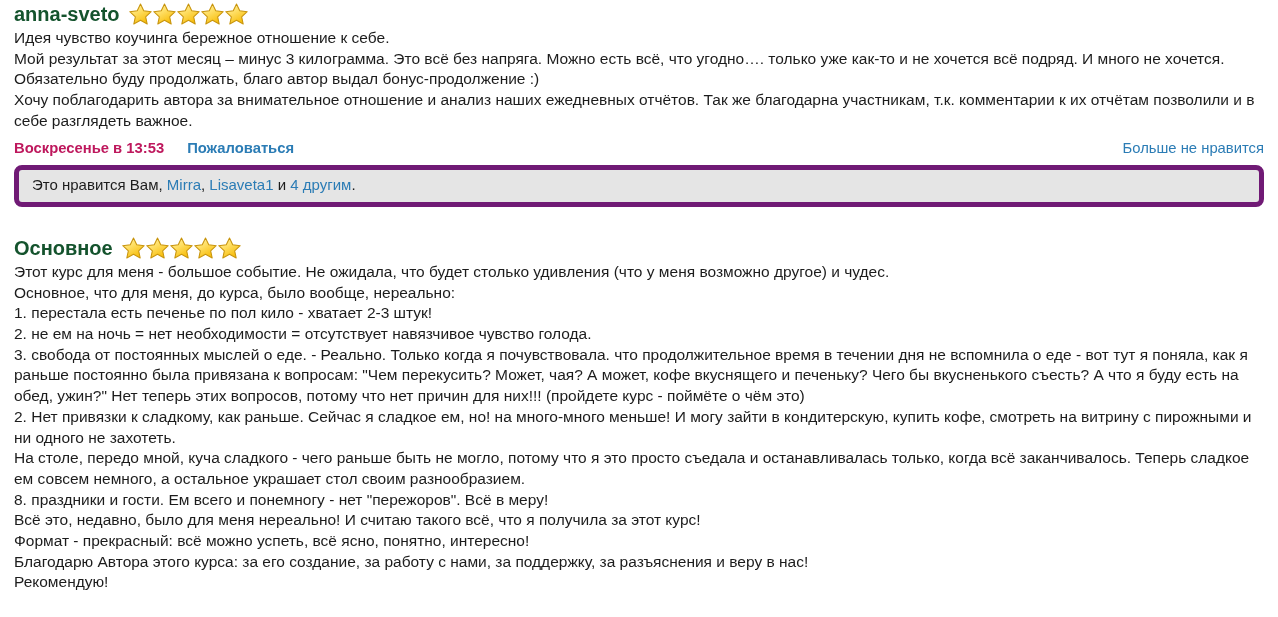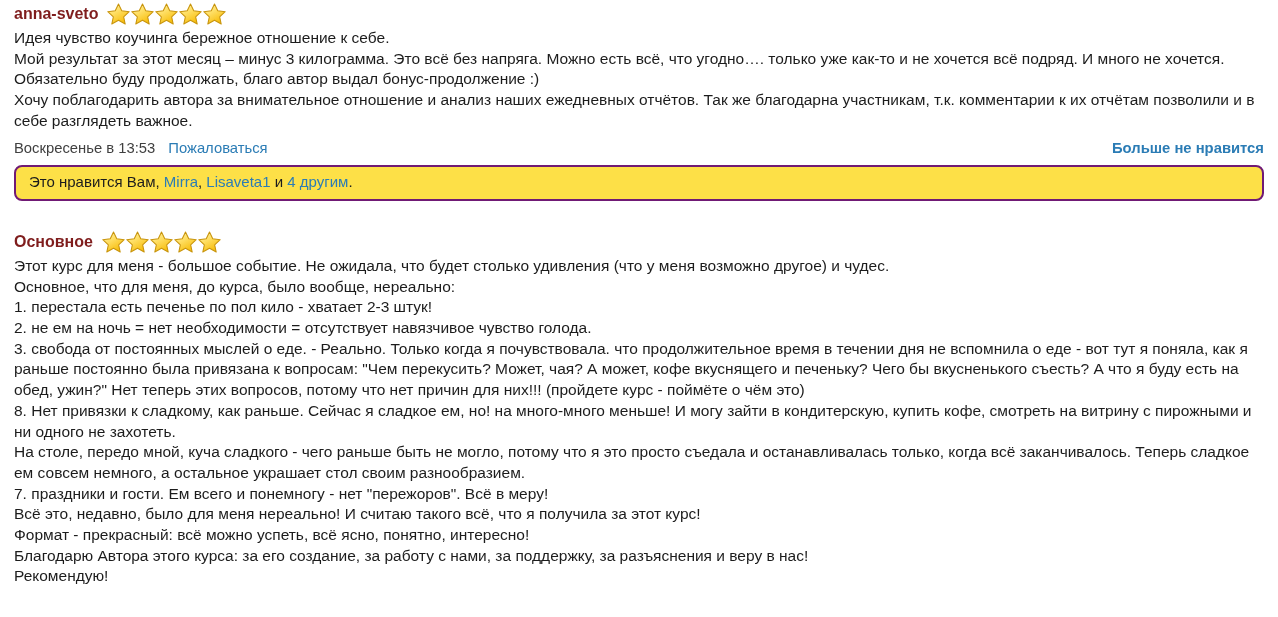--- a/index.html
+++ b/index.html
@@ -16,49 +16,49 @@
   .review + .review { margin-top: 30px; }
 
   .review-header {
     display: flex;
     align-items: center;
     gap: 9px;
     margin-bottom: 3px;
   }
   .username {
     font-weight: bold;
-    font-size: 16px;
-    color: #7f1d1d;
+    font-size: 20px;
+    color: #14532d;
     text-decoration: none;
     cursor: pointer;
   }
   .stars { display: inline-flex; align-items: center; gap: 1px; }
   .stars svg { display: block; }
 
   .review-body .para { white-space: pre-wrap; }
 
   .review-footer {
     display: flex;
     align-items: baseline;
     margin-top: 6px;
     margin-bottom: 7px;
     font-size: 14.8px;
   }
-  .date { color: #404040; }
+  .date { color: #be185d; font-weight: bold; }
   a.link {
     color: #2b7cb5;
     text-decoration: none;
     cursor: pointer;
   }
-  .report { margin-left: 13px; }
-  .unlike { margin-left: auto; color: #1e73b0; font-weight: bold; }
+  .report { margin-left: 23px; font-weight: bold; }
+  .unlike { margin-left: auto; color: #1e73b0; }
 
   .likes-box {
-    background: #fde047;
-    border: 2px solid #701a75;
+    background: #e5e5e5;
+    border: 5px solid #701a75;
     border-radius: 8px;
     padding: 5px 5px 6px 13px;
     font-size: 15px;
   }
 </style>
 </head>
 <body>
 
 <svg width="0" height="0" style="position:absolute" aria-hidden="true">
   <defs>
@@ -157,23 +157,23 @@
           </span>
       </span>
     </div>
 
     <div class="review-body">
       <div class="para">Этот курс для меня - большое событие. Не ожидала, что будет столько удивления (что у меня возможно другое) и чудес.</div>
       <div class="para">Основное, что для меня, до курса, было вообще, нереально:</div>
       <div class="para">1. перестала есть печенье по пол кило - хватает 2-3 штук!</div>
       <div class="para">2. не ем на ночь = нет необходимости = отсутствует навязчивое чувство голода.</div>
       <div class="para">3. свобода от постоянных мыслей о еде. - Реально. Только когда я почувствовала. что продолжительное время в течении дня не вспомнила о еде - вот тут я поняла, как я раньше постоянно была привязана к вопросам: "Чем перекусить? Может, чая? А может, кофе вкуснящего и печеньку? Чего бы вкусненького съесть? А что я буду есть на обед, ужин?" Нет теперь этих вопросов, потому что нет причин для них!!! (пройдете курс - поймёте о чём это)</div>
-      <div class="para">8. Нет привязки к сладкому, как раньше. Сейчас я сладкое ем, но! на много-много меньше! И могу зайти в кондитерскую, купить кофе, смотреть на витрину с пирожными и ни одного не захотеть.</div>
+      <div class="para">2. Нет привязки к сладкому, как раньше. Сейчас я сладкое ем, но! на много-много меньше! И могу зайти в кондитерскую, купить кофе, смотреть на витрину с пирожными и ни одного не захотеть.</div>
       <div class="para">На столе, передо мной, куча сладкого - чего раньше быть не могло, потому что я это просто съедала и останавливалась только, когда всё заканчивалось. Теперь сладкое ем совсем немного, а остальное украшает стол своим разнообразием.</div>
-      <div class="para">7. праздники и гости. Ем всего и понемногу - нет "пережоров". Всё в меру!</div>
+      <div class="para">8. праздники и гости. Ем всего и понемногу - нет "пережоров". Всё в меру!</div>
       <div class="para">Всё это, недавно, было для меня нереально! И считаю такого всё, что я получила за этот курс!</div>
       <div class="para">Формат - прекрасный: всё можно успеть, всё ясно, понятно, интересно!</div>
       <div class="para">Благодарю Автора этого курса: за его создание, за работу с нами, за поддержку, за разъяснения и веру в нас!</div>
       <div class="para">Рекомендую!</div>
     </div>
 
   </section>
 
 </div>
 

